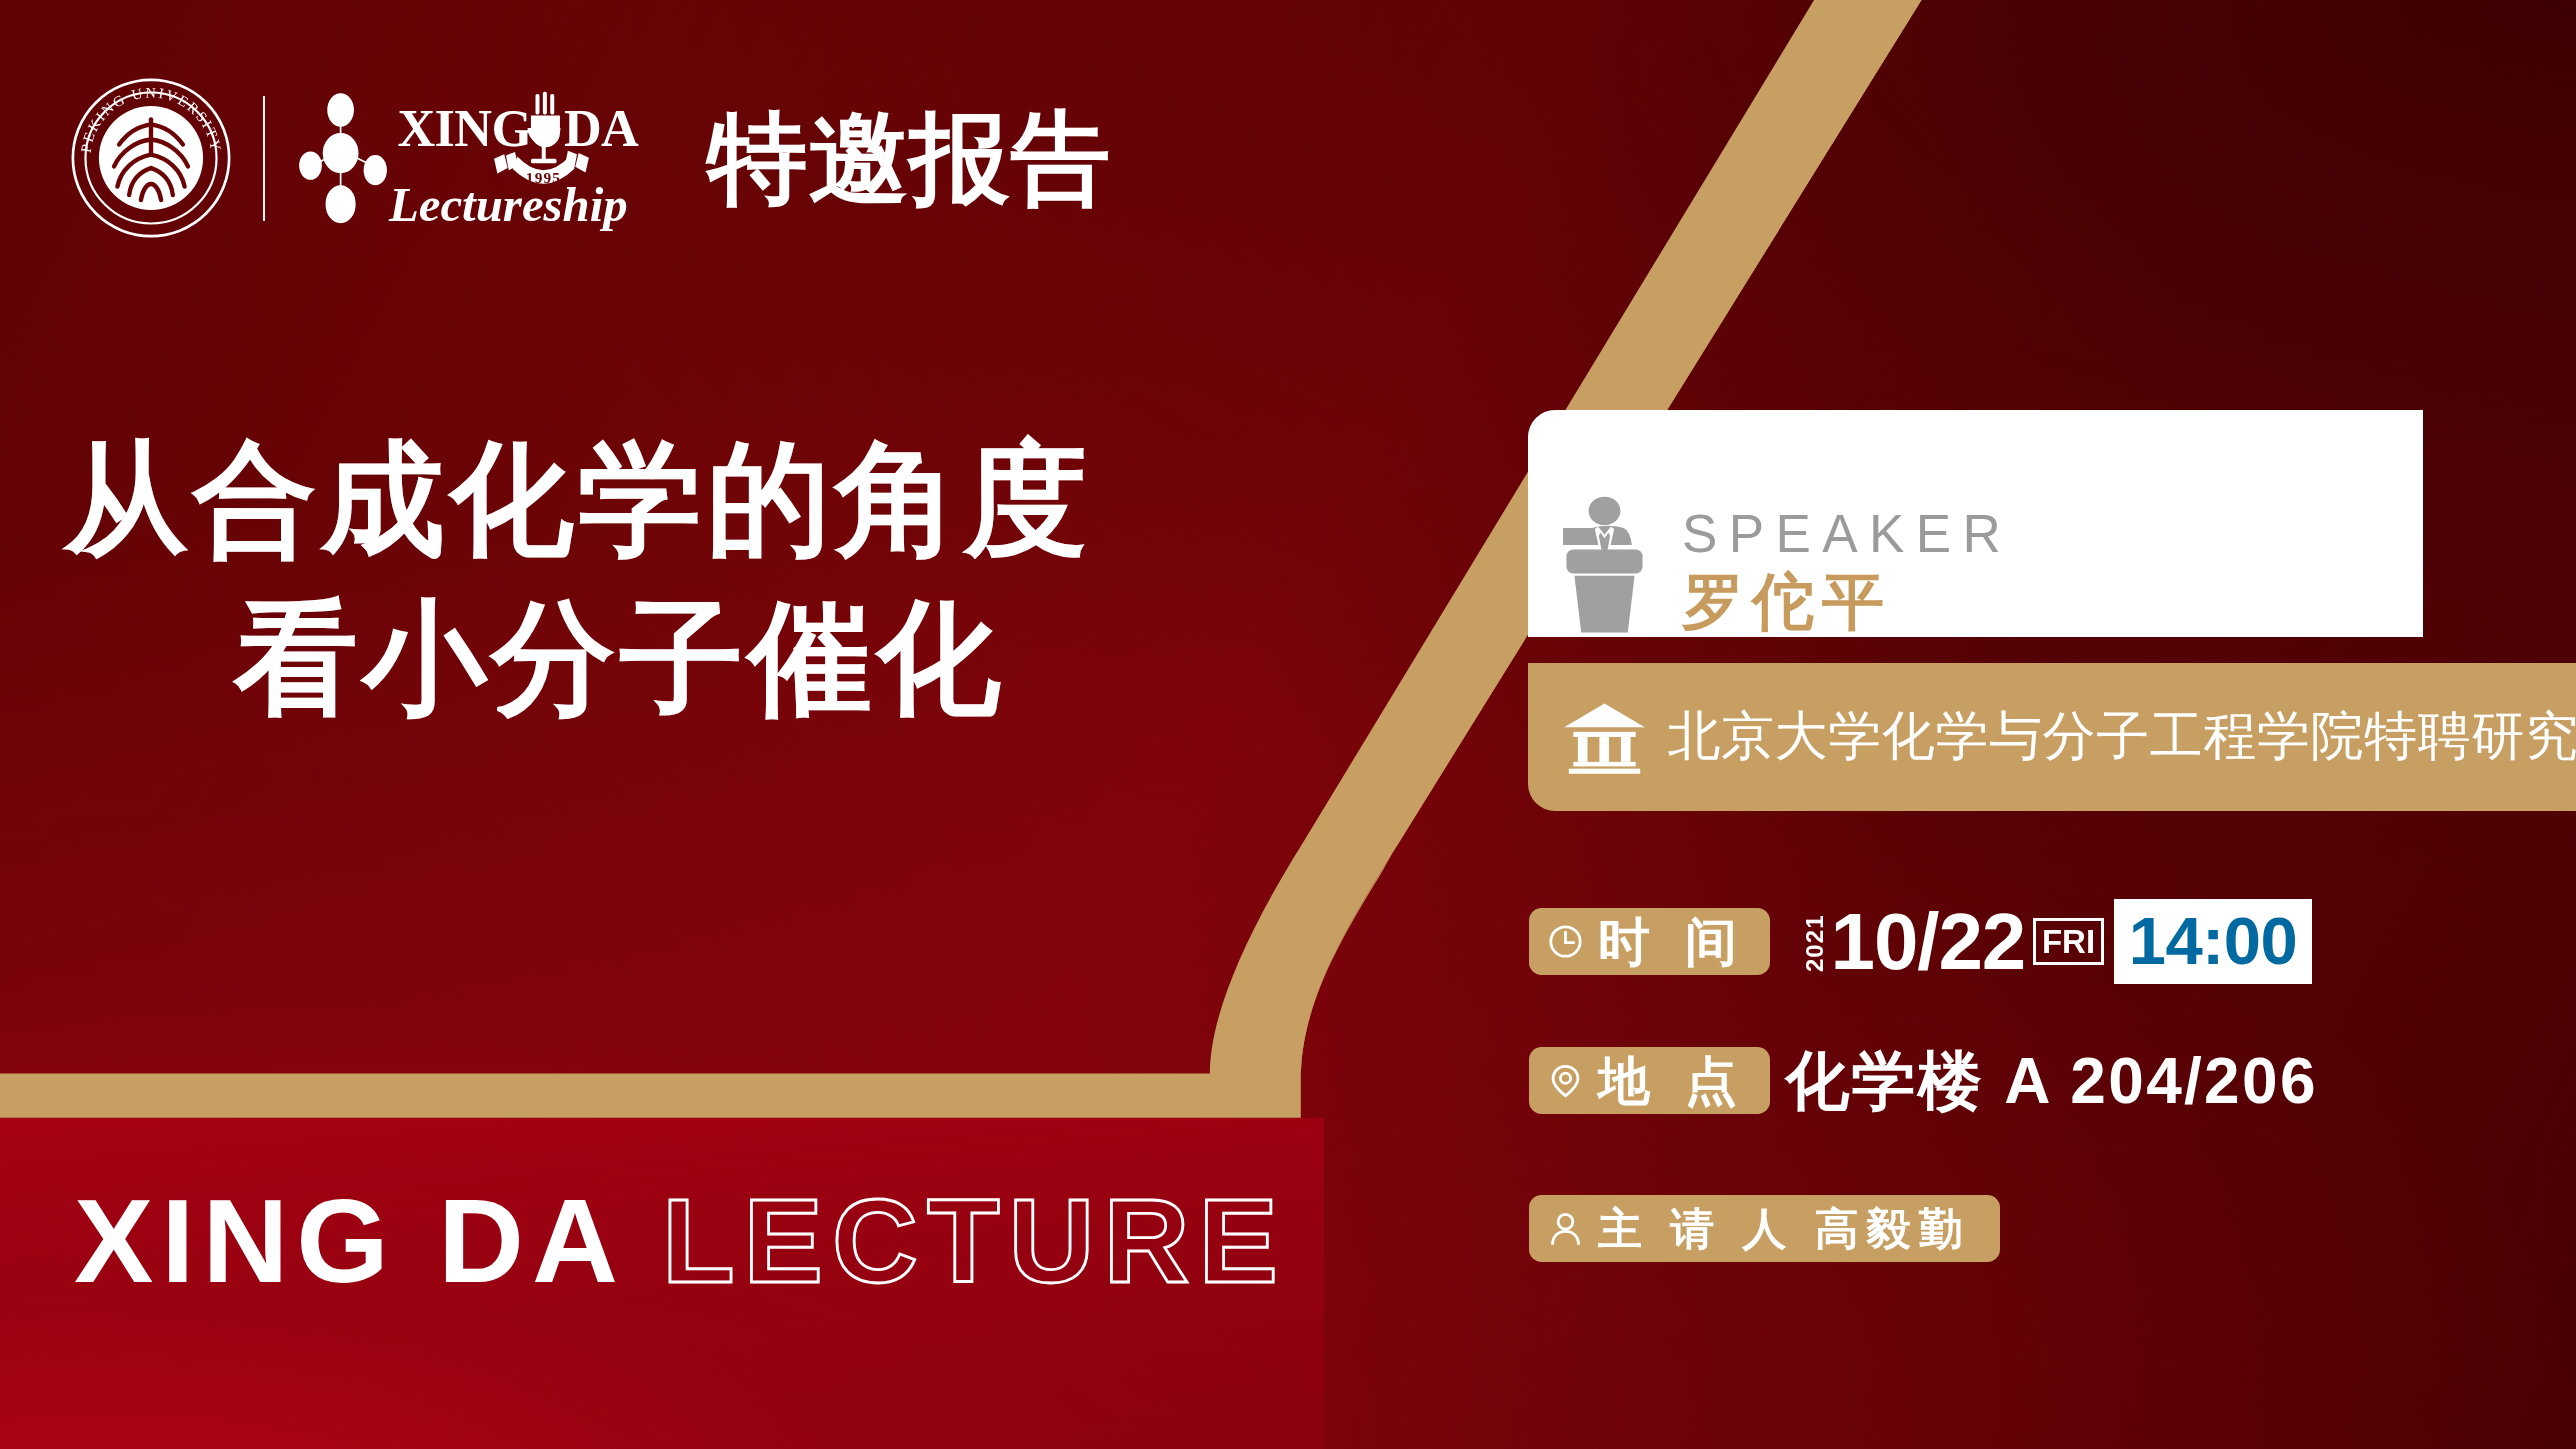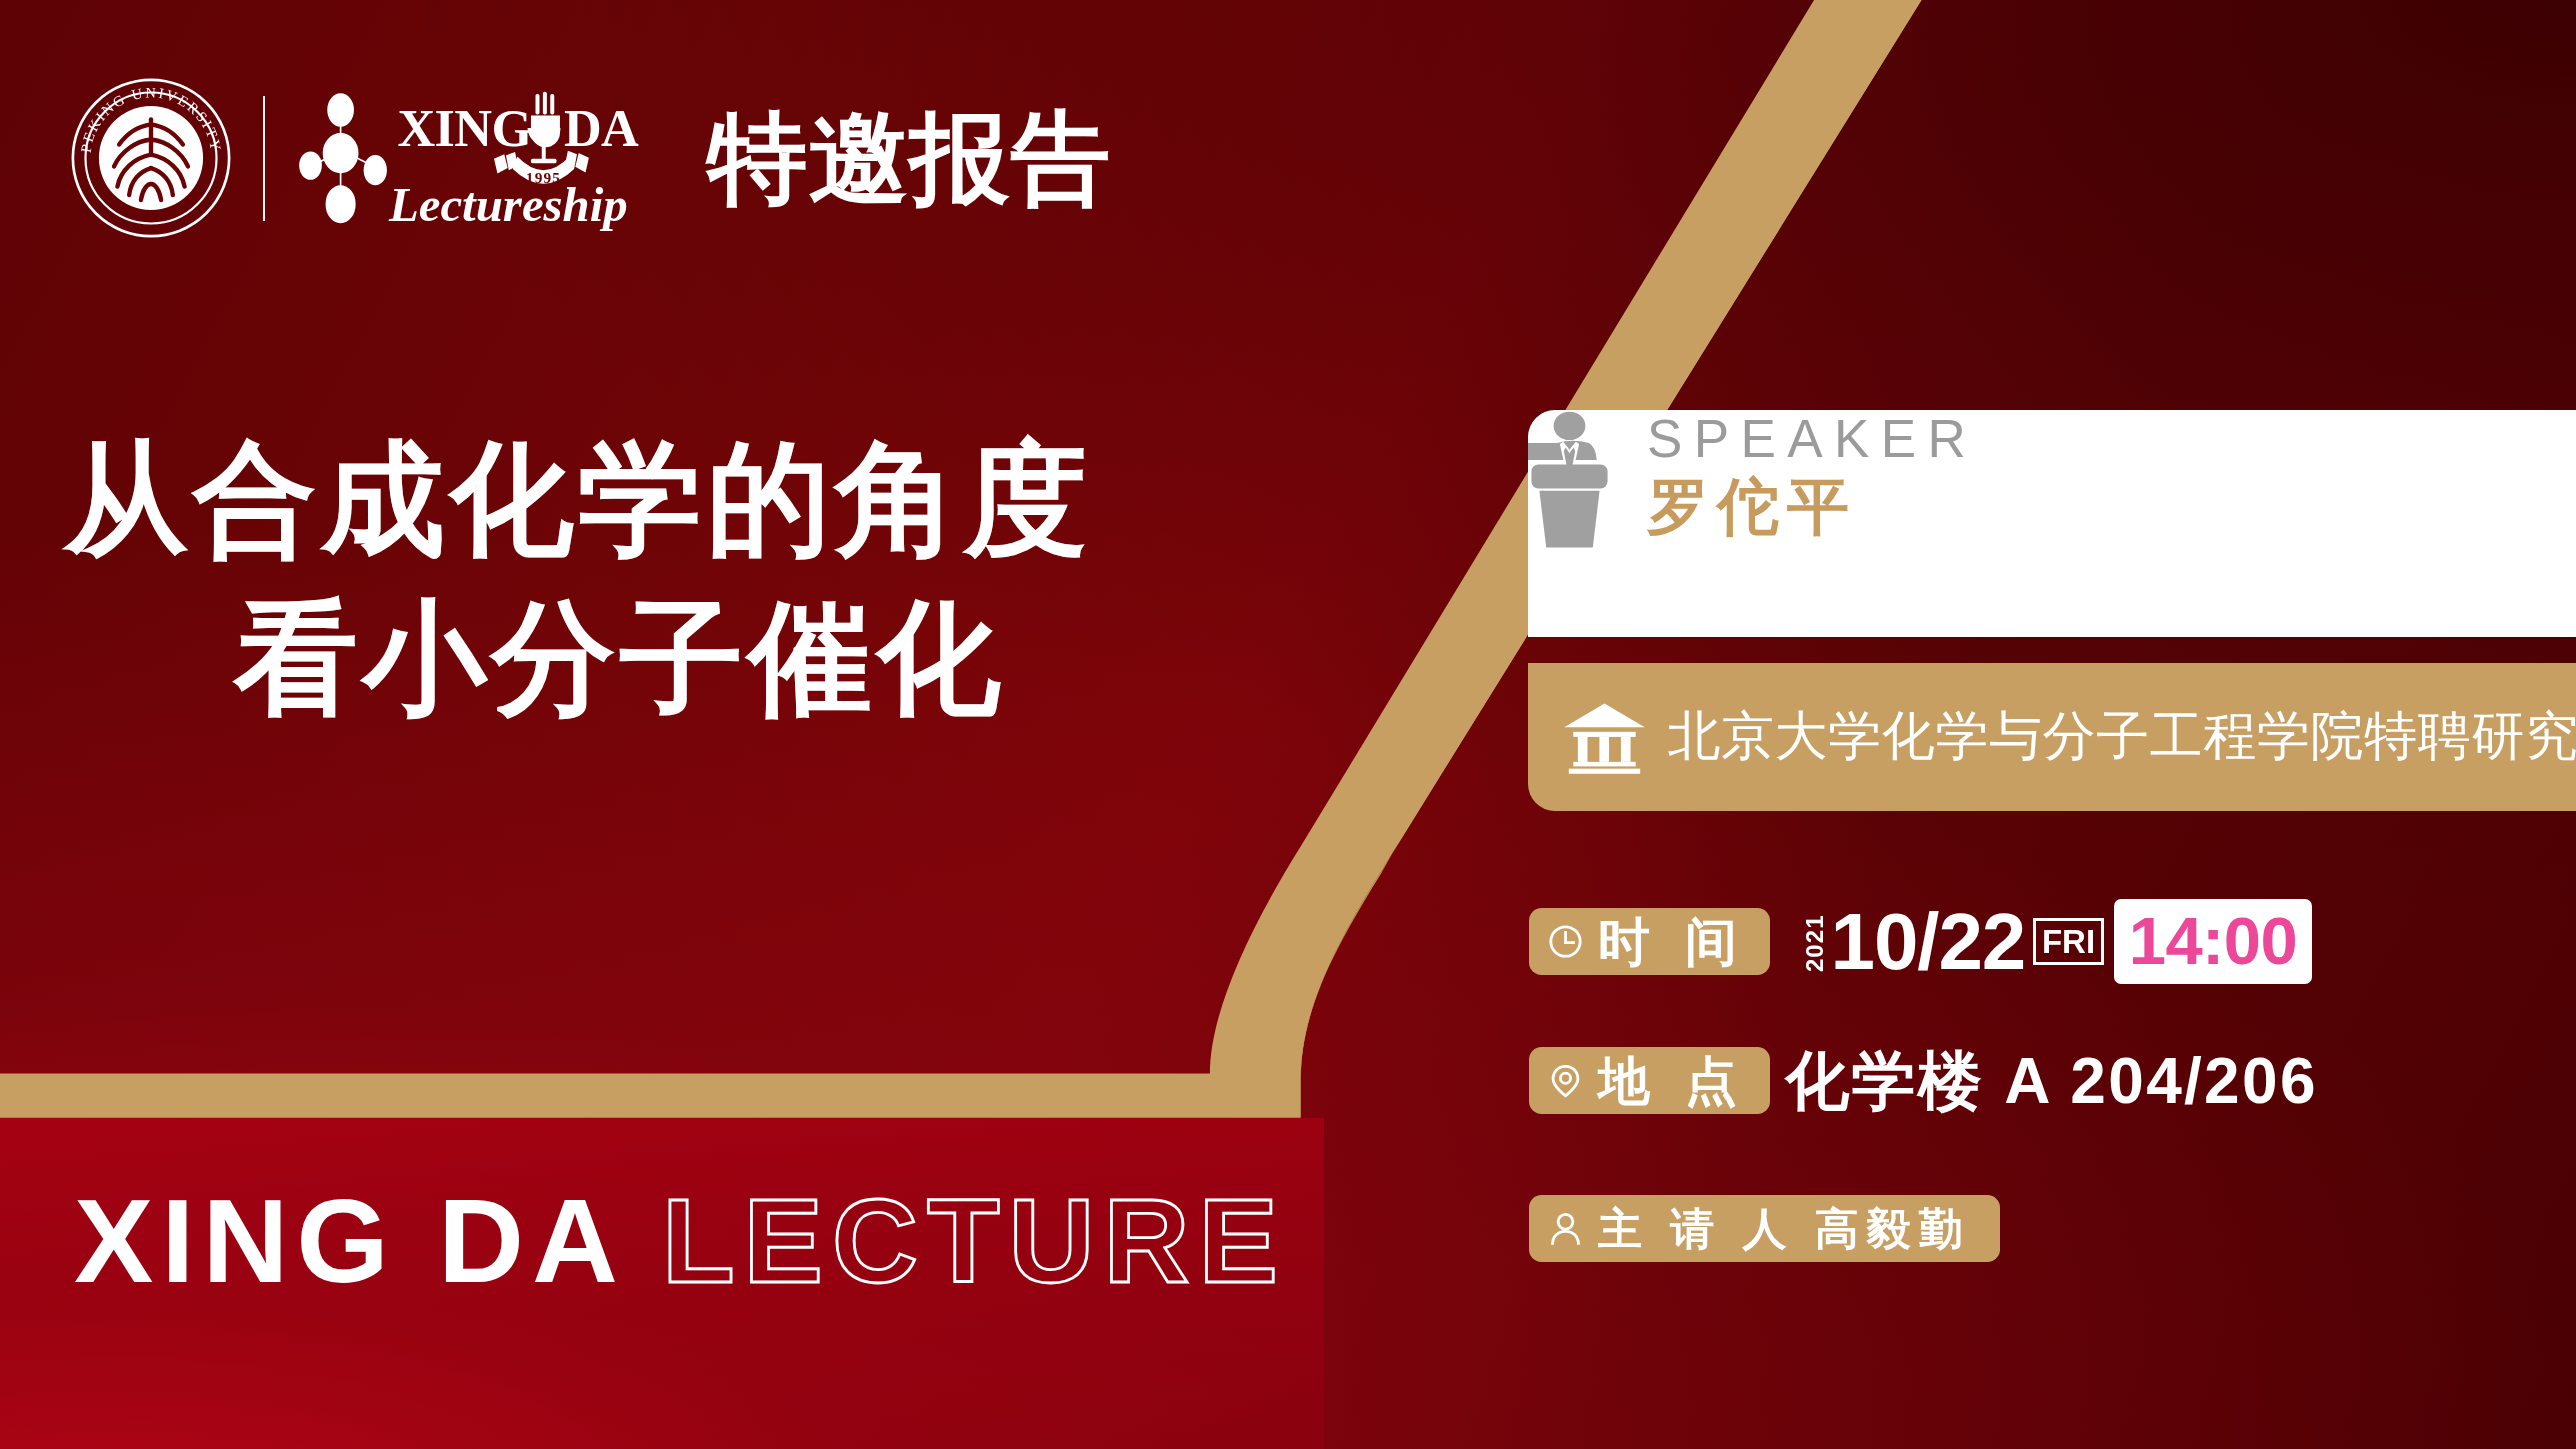--- a/index.html
+++ b/index.html
@@ -56,23 +56,23 @@
     font-size:119px; font-weight:700; line-height:1;
   }
   #wordmark .solid{ color:#fff; letter-spacing:8px; }
   #wordmark .outline{
     color:transparent; letter-spacing:9px; margin-left:36px;
     -webkit-text-stroke:2.8px #fff;
   }
 
   
   #speakerCard{
-    position:absolute; left:1528px; top:410px; width:1048px; height:227px;
+    position:absolute; left:1528px; top:410px; width:895px; height:227px;
     background:#fff; border-radius:27px 0 0 0;
-    display:flex; align-items:flex-start; gap:36px;
+    display:flex; align-items:flex-end; padding-left:35px; gap:36px;
   }
   .podium{ width:83px; height:142px; flex:0 0 auto; }
   .spk-txt{ display:flex; flex-direction:column; justify-content:center; gap:2.3px; }
   .spk-label{
     color:#9b9b9b; font-size:53px; letter-spacing:11.4px; font-weight:400; line-height:1.1;
   }
   .spk-name{
     color:#c79b5d; font-size:62px; font-weight:700; letter-spacing:8px; line-height:1.15;
   }
 
@@ -112,22 +112,22 @@
   }
   .md{
     color:#fff; font-size:80px; font-weight:700; letter-spacing:-1.1px; line-height:1;
     font-family:"Liberation Sans", sans-serif;
   }
   .dow{
     border:3.4px solid #fff; color:#fff; font-size:33px; font-weight:700;
     padding:3.4px 5.7px 4.5px; line-height:1; margin-left:8px; letter-spacing:0;
   }
   .clock{
-    background:#fff; color:#ec4899; font-size:67px; font-weight:700;
-    padding:8px 14.8px 10.2px; line-height:1; margin-left:10.2px; letter-spacing:-0.6px;border-radius:7px;
+    background:#fff; color:#0369a1; font-size:67px; font-weight:700;
+    padding:8px 14.8px 10.2px; line-height:1; margin-left:10.2px; letter-spacing:-0.6px;
   }
 
   .placeval{
     color:#fff; font-size:64px; font-weight:700; letter-spacing:2.3px;
     margin-left:15px; white-space:nowrap; line-height:1;
   }
 
   #rowHost .pill{ padding:0 29.5px 0 19.3px; }
   #rowHost .ptxt{ font-size:44px; letter-spacing:8px;text-align:center; }
 </style>

